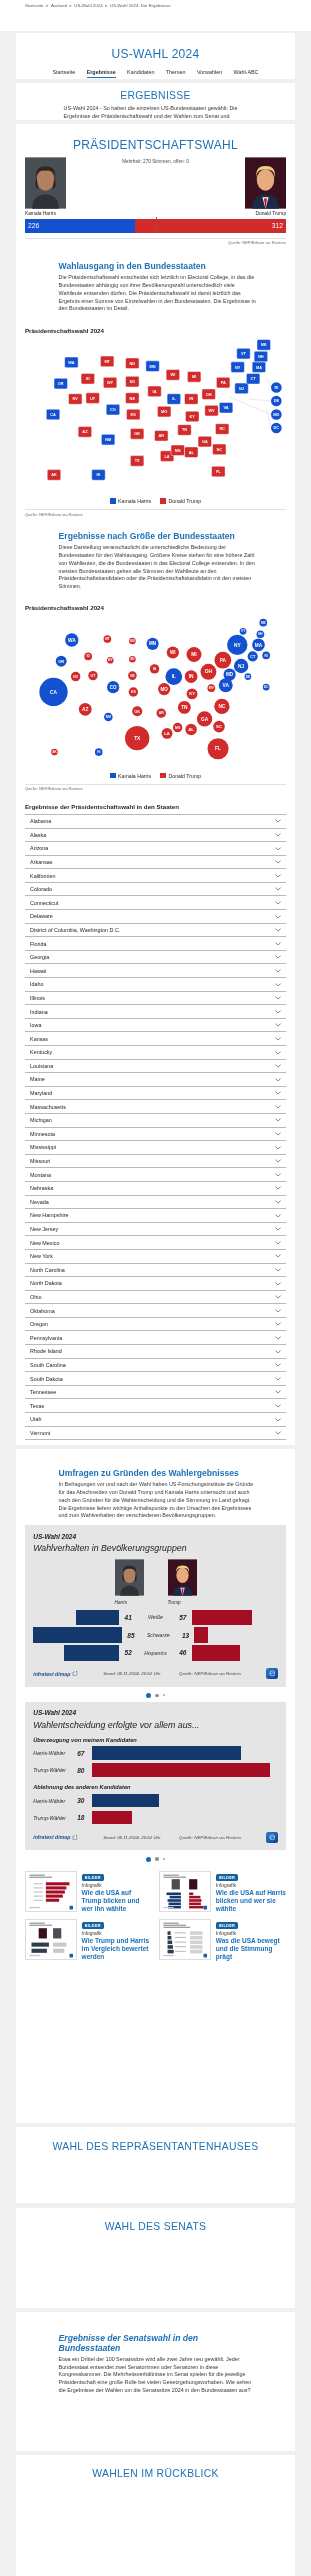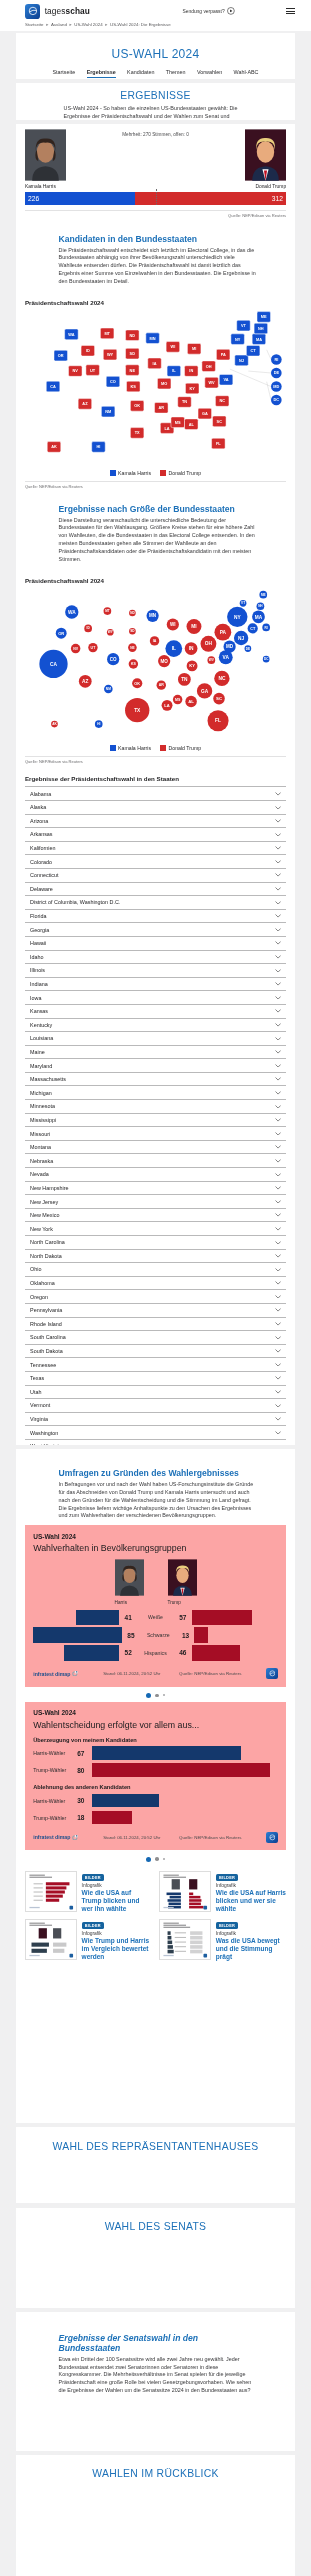--- a/index.html
+++ b/index.html
@@ -45,21 +45,21 @@
   .map-label{font-size:6.2px;font-weight:700;color:#1f1f21;padding:0 9.3px;margin-top:13.5px;}
   .map-box{padding:0 9.3px;margin-top:3.1px;}
   .legend{display:flex;justify-content:center;gap:9.3px;font-size:5.2px;color:#2a2a2c;margin-top:3.1px;}
   .legend .it{display:flex;align-items:center;gap:2.6px;}
   .legend .sw{width:5.7px;height:5.7px;display:inline-block;}
   .acc-label{font-size:6.2px;font-weight:700;color:#1f1f21;padding:0 9.3px;margin-top:11.4px;}
   .acc{margin:4.1px 9.3px 0;border-top:0.5px solid #b9b9ba;}
   .acc-row{display:flex;align-items:center;justify-content:space-between;height:12.6px;border-bottom:0.5px solid #b9b9ba;padding:0 5.2px;cursor:pointer;}
   .acc-row span{font-size:5.4px;color:#252527;}
   
-  .info{background:#fca5a5;margin:5.2px 9.3px 0;padding:7.3px 8.3px;box-sizing:border-box;}
+  .info{background:#e5e5e5;margin:5.2px 9.3px 0;padding:7.3px 8.3px;box-sizing:border-box;font-style:italic;}
   .info .kick{font-size:6.5px;font-weight:700;color:#1c1c1e;}
   .info .ititle{font-size:8.8px;color:#1c1c1e;margin-top:3.1px;}
   .iphotos{display:flex;justify-content:center;gap:24px;margin-top:6.2px;}
   .iphoto{text-align:left;}
   .iphoto .plabel{font-size:4.7px;color:#2a2a2c;margin-top:1.6px;}
   .demo-rows{margin-top:5.2px;}
   .demo-row{display:grid;grid-template-columns:1fr 17.6px 37px 17.6px 1fr;align-items:center;height:15.6px;margin-top:2.1px;}
   .demo-row .bl{justify-self:end;height:15.6px;}
   .demo-row .br{justify-self:start;height:15.6px;}
   .demo-row .val{font-size:6.5px;font-weight:700;color:#1c1c1e;text-align:center;}
@@ -98,41 +98,20 @@
   .ard-claim .a{font-size:8.3px;font-weight:700;color:#15151f;display:flex;align-items:center;gap:1px;}
   .strip{background:#e3e3e4;height:12.4px;display:flex;align-items:center;padding-left:25px;font-size:4.1px;color:#8a8a8c;}
   svg text{font-family:"Liberation Sans",sans-serif;}
 </style>
 </head>
 <body>
 
 <div class="page">
 
   <header class="hdr">
-    <div class="hdr-top">
-      <span class="logo">
-        <svg width="9.9" height="9.9" viewBox="0 0 20 20">
-            <circle cx="10" cy="10" r="7.5" fill="none" stroke="#fff" stroke-width="1.6"></circle>
-            <path d="M3 12 Q10 7 17 9" fill="none" stroke="#fff" stroke-width="1.6"></path>
-          </svg>
-      </span>
-      <span class="wordmark"><span>tages</span><b>schau</b></span>
-      <span class="hdr-link">
-        <span>Sendung verpasst?</span>
-        <svg width="7.8" height="7.8" viewBox="0 0 16 16">
-            <circle cx="8" cy="8" r="7" fill="none" stroke="#222" stroke-width="1.2"></circle>
-            <path d="M6.4 5 L11 8 L6.4 11 Z" fill="#222"></path>
-          </svg>
-      </span>
-      <span class="burger">
-          <i></i>
-          <i></i>
-          <i></i>
-        </span>
-    </div>
     <nav class="crumbs">
         <span data-crumb="">Startseite</span>
         <span class="sep">▸</span>
         <span data-crumb="">Ausland</span>
         <span class="sep">▸</span>
         <span data-crumb="">US-Wahl 2024</span>
         <span class="sep">▸</span>
         <span data-crumb="">US-Wahl 2024: Die Ergebnisse</span>
       </nav>
   </header>
@@ -148,20 +127,21 @@
         <div class="tab">Wahl-ABC</div>
       </div>
   </section>
 
   <section class="card" style="height:37px;">
     <h2 class="sect-title small" style="margin-top:7.3px;">ERGEBNISSE</h2>
     <p class="intro-center" style="margin-top:3.6px;">US-Wahl 2024 - So haben die einzelnen US-Bundesstaaten gewählt: Die Ergebnisse der Präsidentschaftswahl und der Wahlen zum Senat und Repräsentantenhaus in interaktiven Grafiken.</p>
   </section>
 
   <section class="card" style="height:1321px;">
+    <h2 class="sect-title">PRÄSIDENTSCHAFTSWAHL</h2>
 
     <div class="cand-row">
       <div class="cand" id="photo-harris">
           <svg width="41" height="52" viewBox="0 0 80 100">
             <rect width="80" height="100" fill="#4a4e55"></rect>
             <path d="M14 100 Q14 74 40 72 Q66 74 66 100 Z" fill="#2e3136"></path>
             <ellipse cx="40" cy="44" rx="17" ry="21" fill="#b3805f"></ellipse>
             <path d="M21 44 Q19 16 40 18 Q62 16 59 44 Q60 24 40 26 Q20 24 21 44 Z" fill="#32241e"></path>
             <path d="M21 44 Q18 58 26 62 L23 40 Z" fill="#32241e"></path>
             <path d="M59 44 Q62 58 54 62 L57 40 Z" fill="#32241e"></path>
@@ -186,21 +166,21 @@
     <div class="ebar-wrap">
       <div class="ebar">
         <div class="seg left" id="ebar-blue" style="width: 42.0074%; background: rgb(19, 81, 209);">226</div>
         <div class="seg right" id="ebar-red" style="width: 57.9926%; background: rgb(210, 43, 43);">312</div>
       </div>
       <div class="maj-mark" id="maj-mark" style="left: 50.1859%;"></div>
     </div>
     <hr class="rule">
     <div class="src right">Quelle: NEP/Edison via Reuters</div>
 
-    <h3 class="h3" style="margin-top:15.6px;">Kandidaten in den Bundesstaaten</h3>
+    <h3 class="h3" style="margin-top:15.6px;">Wahlausgang in den Bundesstaaten</h3>
     <p class="tcol" style="margin:0;">Die Präsidentschaftswahl entscheidet sich letztlich im Electoral College, in das die Bundesstaaten abhängig von ihrer Bevölkerungszahl unterschiedlich viele Wahlleute entsenden dürfen. Die Präsidentschaftswahl ist damit letztlich das Ergebnis einer Summe von Einzelwahlen in den Bundesstaaten. Die Ergebnisse in den Bundesstaaten im Detail.</p>
 
     <div class="map-label">Präsidentschaftswahl 2024</div>
     <div class="map-box">
       <svg id="tile-map" width="261" height="156" viewBox="0 0 540 322">
           <rect x="82" y="41" width="28" height="22" rx="3" fill="#1351d1" stroke="#fff" stroke-width="1"></rect>
           <text x="96" y="55" text-anchor="middle" font-size="8" font-weight="bold" fill="#fff">WA</text>
           <rect x="60" y="85" width="28" height="22" rx="3" fill="#1351d1" stroke="#fff" stroke-width="1"></rect>
           <text x="74" y="99" text-anchor="middle" font-size="8" font-weight="bold" fill="#fff">OR</text>
           <rect x="44" y="149" width="28" height="22" rx="3" fill="#1351d1" stroke="#fff" stroke-width="1"></rect>

